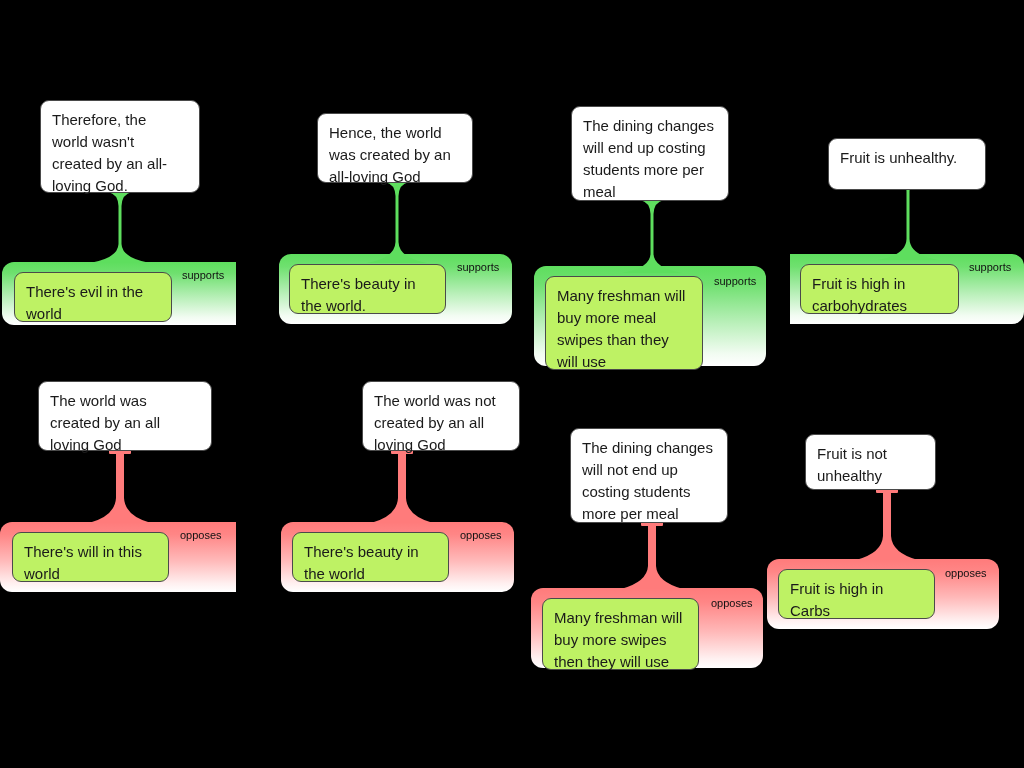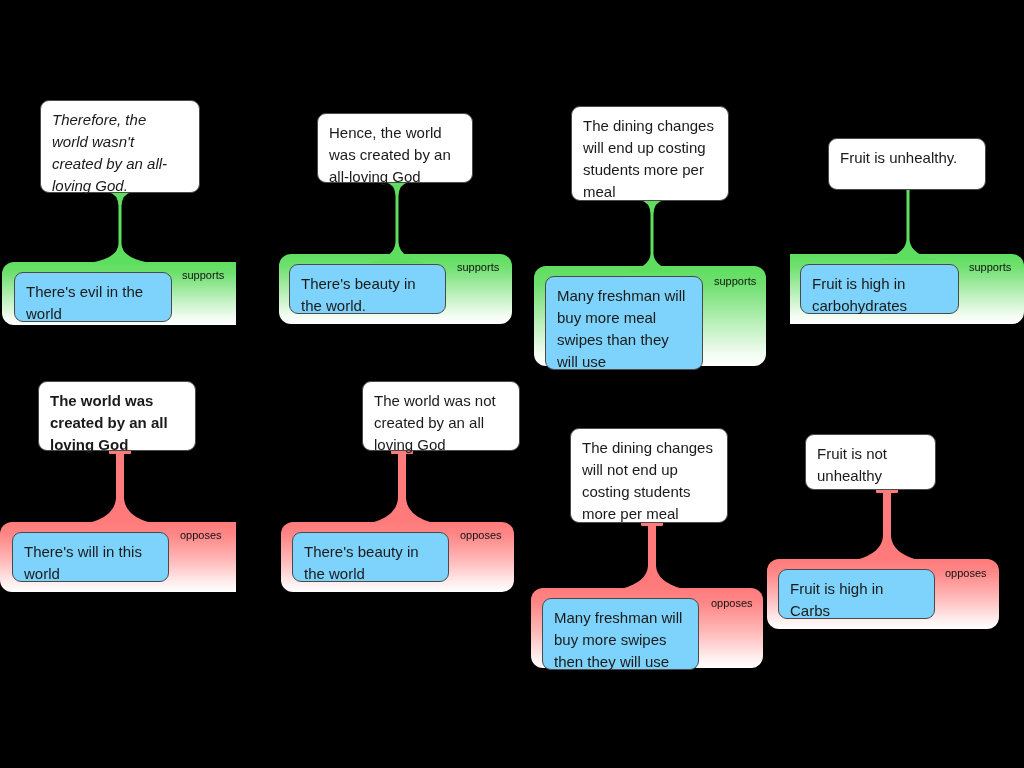--- a/index.html
+++ b/index.html
@@ -61,21 +61,21 @@
   .relation-panel.flat-left {
     border-radius: 0 12px 12px 0;
   }
   .relation-panel.flat-right {
     border-radius: 12px 0 0 12px;
   }
 
   
   .premise-box {
     position: absolute;
-    background: #7dd3fc;
+    background: #bef264;
     border: 1px solid #4a4a4a;
     border-radius: 9px;
     box-sizing: border-box;
     color: #1a1a1a;
     font-size: 15px;
     line-height: 22px;
     padding: 8px 3px 7px 11px;
     white-space: pre-line;
     z-index: 5;
   }
@@ -98,21 +98,21 @@
   .connector svg {
     display: block;
   }
 </style>
 </head>
 <body>
 
 <div id="canvas">
 
   <div class="group">
-    <div class="claim-box" style="left:40px; top:100px; width:160px; height:93px;font-style:italic;">Therefore, the
+    <div class="claim-box" style="left:40px; top:100px; width:160px; height:93px;">Therefore, the
 world wasn't
 created by an all-
 loving God.</div>
 
     <div class="connector" style="left:88px; top:192px; width:64px; height:72px;">
       <svg width="64" height="72" viewBox="0 0 64 72">
         <path d="M20 0 Q30 2 30.5 14 L30.5 52 Q30 66 2 71 L62 71 Q34 66 33.5 52 L33.5 14 Q34 2 44 0 Z" fill="#5ede5e"></path>
       </svg>
     </div>
 
@@ -176,21 +176,21 @@
 
     <div class="relation-panel supports flat-left" style="left:790px; top:254px; width:234px; height:70px;"></div>
 
     <div class="premise-box" style="left:800px; top:264px; width:159px; height:50px;">Fruit is high in
 carbohydrates</div>
 
     <div class="relation-label" style="left:969px; top:261px;">supports</div>
   </div>
 
   <div class="group">
-    <div class="claim-box" style="left:38px; top:381px; width:158px; height:70px;font-weight:bold;">The world was
+    <div class="claim-box" style="left:38px; top:381px; width:174px; height:70px;">The world was
 created by an all
 loving God</div>
 
     <div class="connector" style="left:85px; top:450px; width:68px; height:74px;">
       <svg width="68" height="74" viewBox="0 0 68 74">
         <rect x="24" y="0" width="22" height="4" rx="1" fill="#ff7b7b"></rect>
         <path d="M31 4 L39 4 L39 48 Q40 66 66 73 L4 73 Q30 66 31 48 Z" fill="#ff7b7b"></path>
       </svg>
     </div>
 

